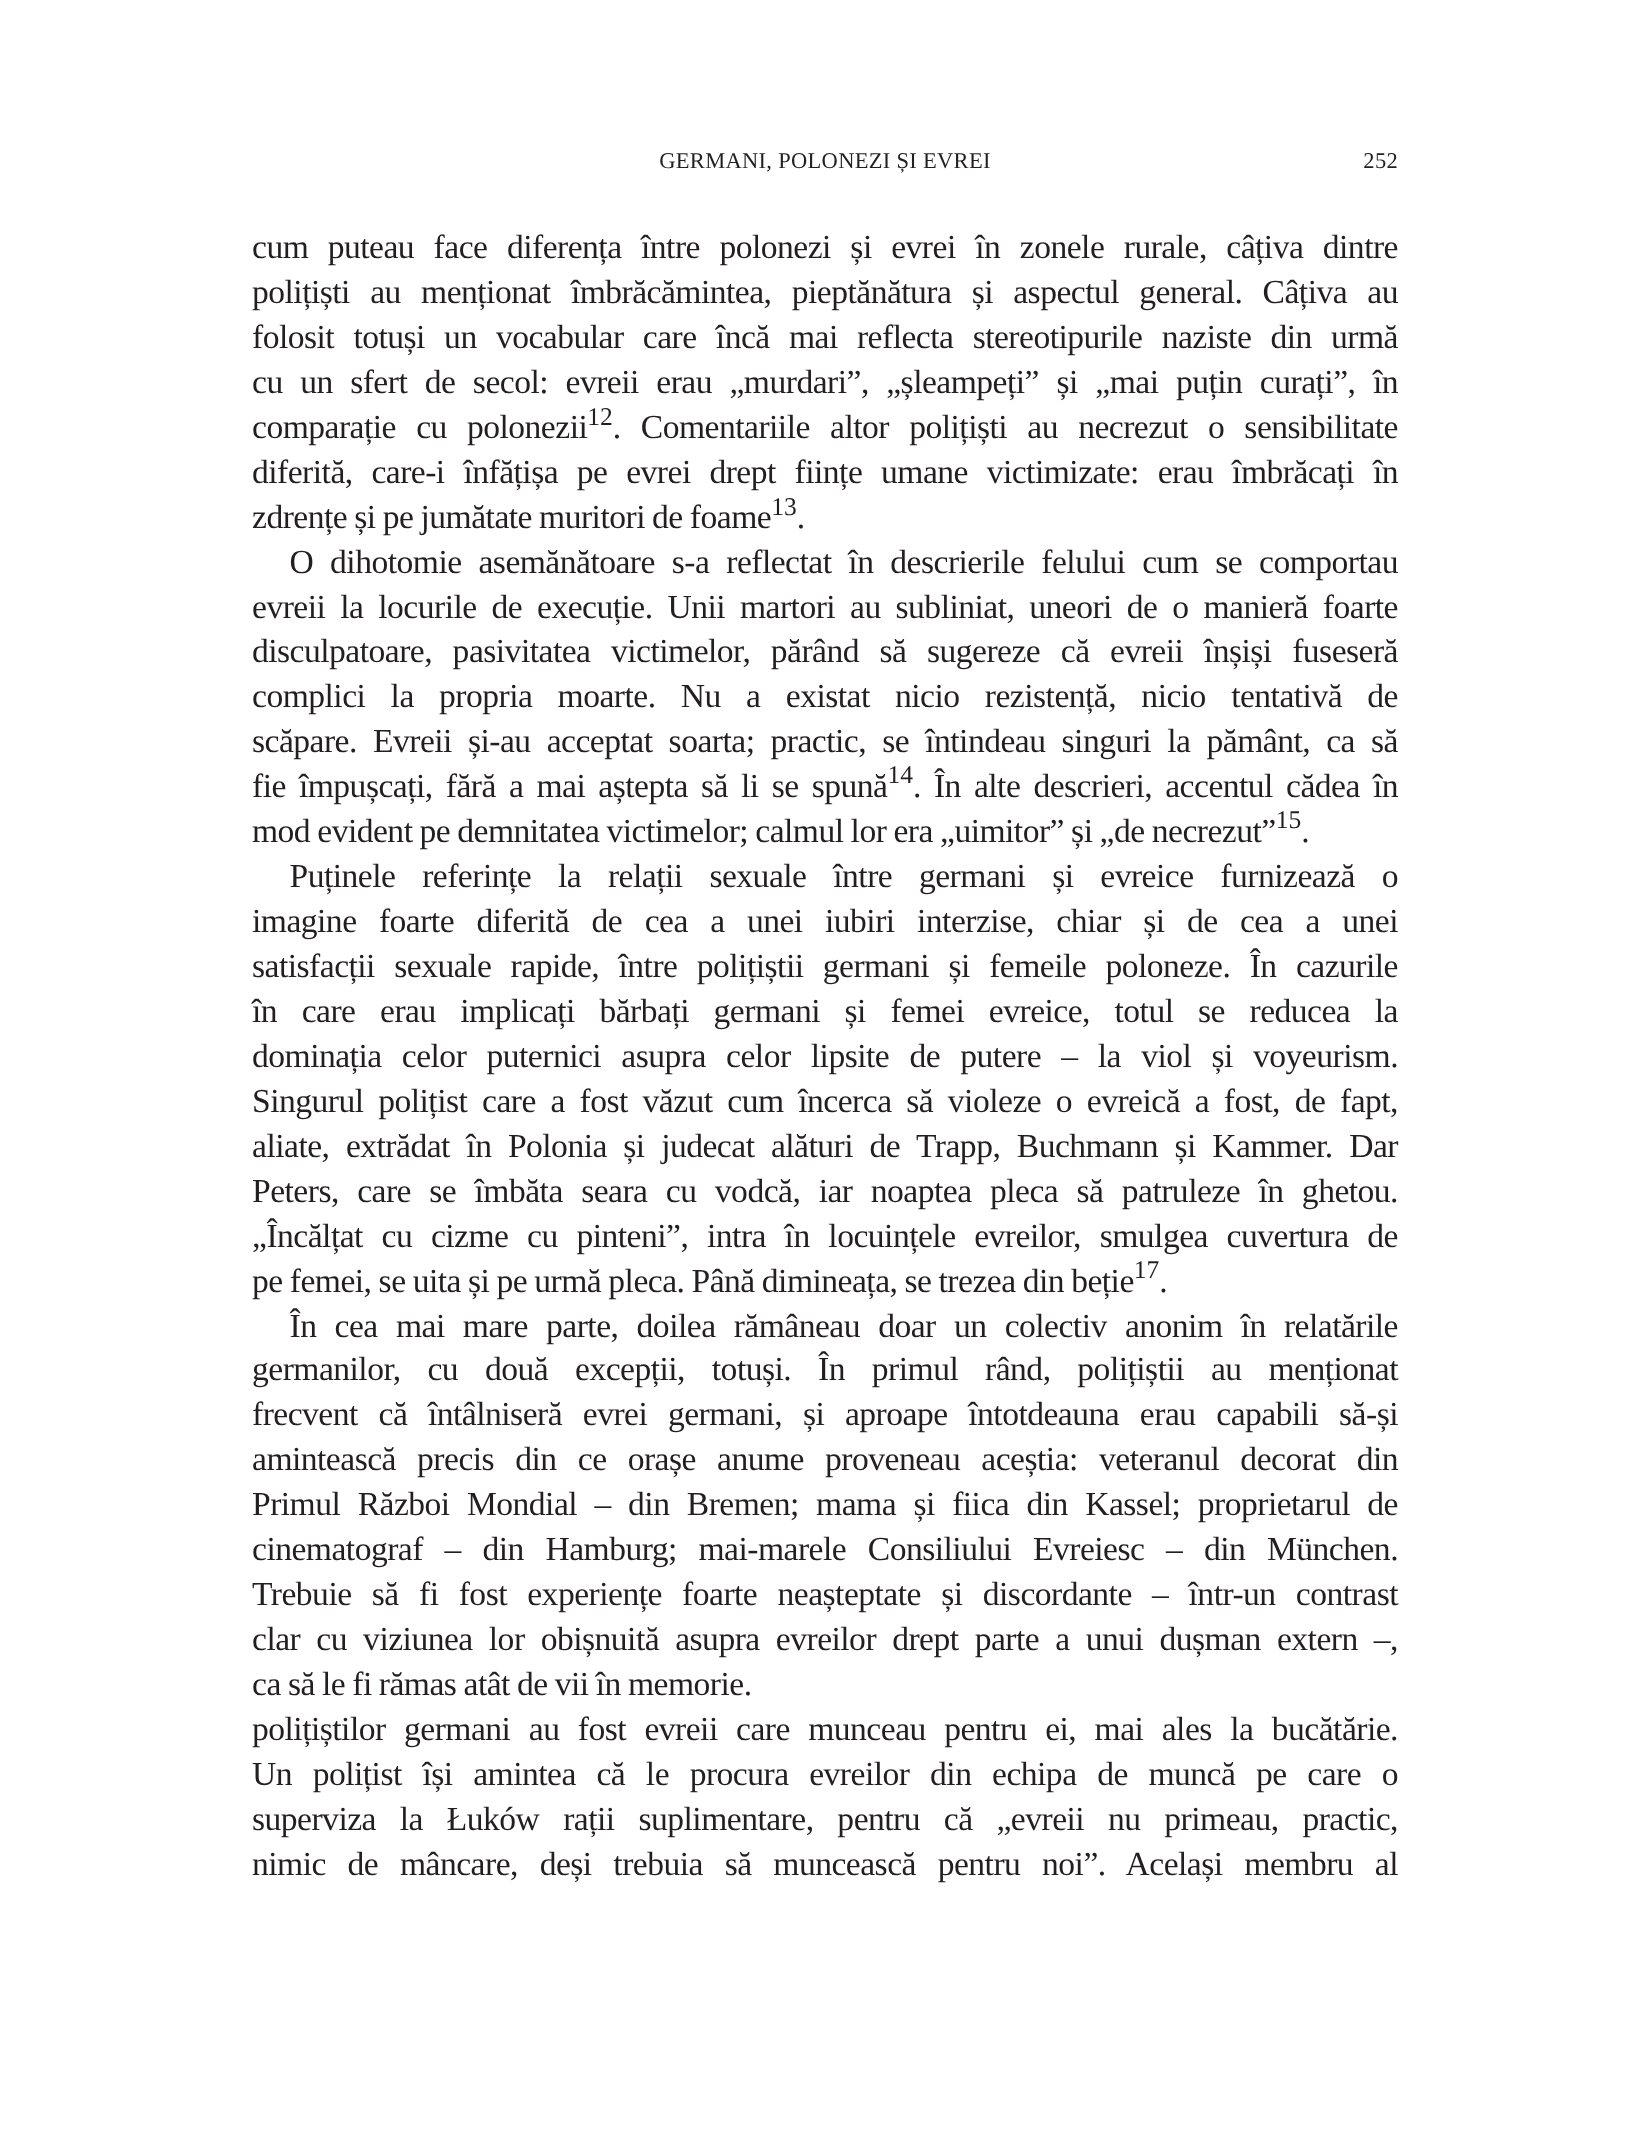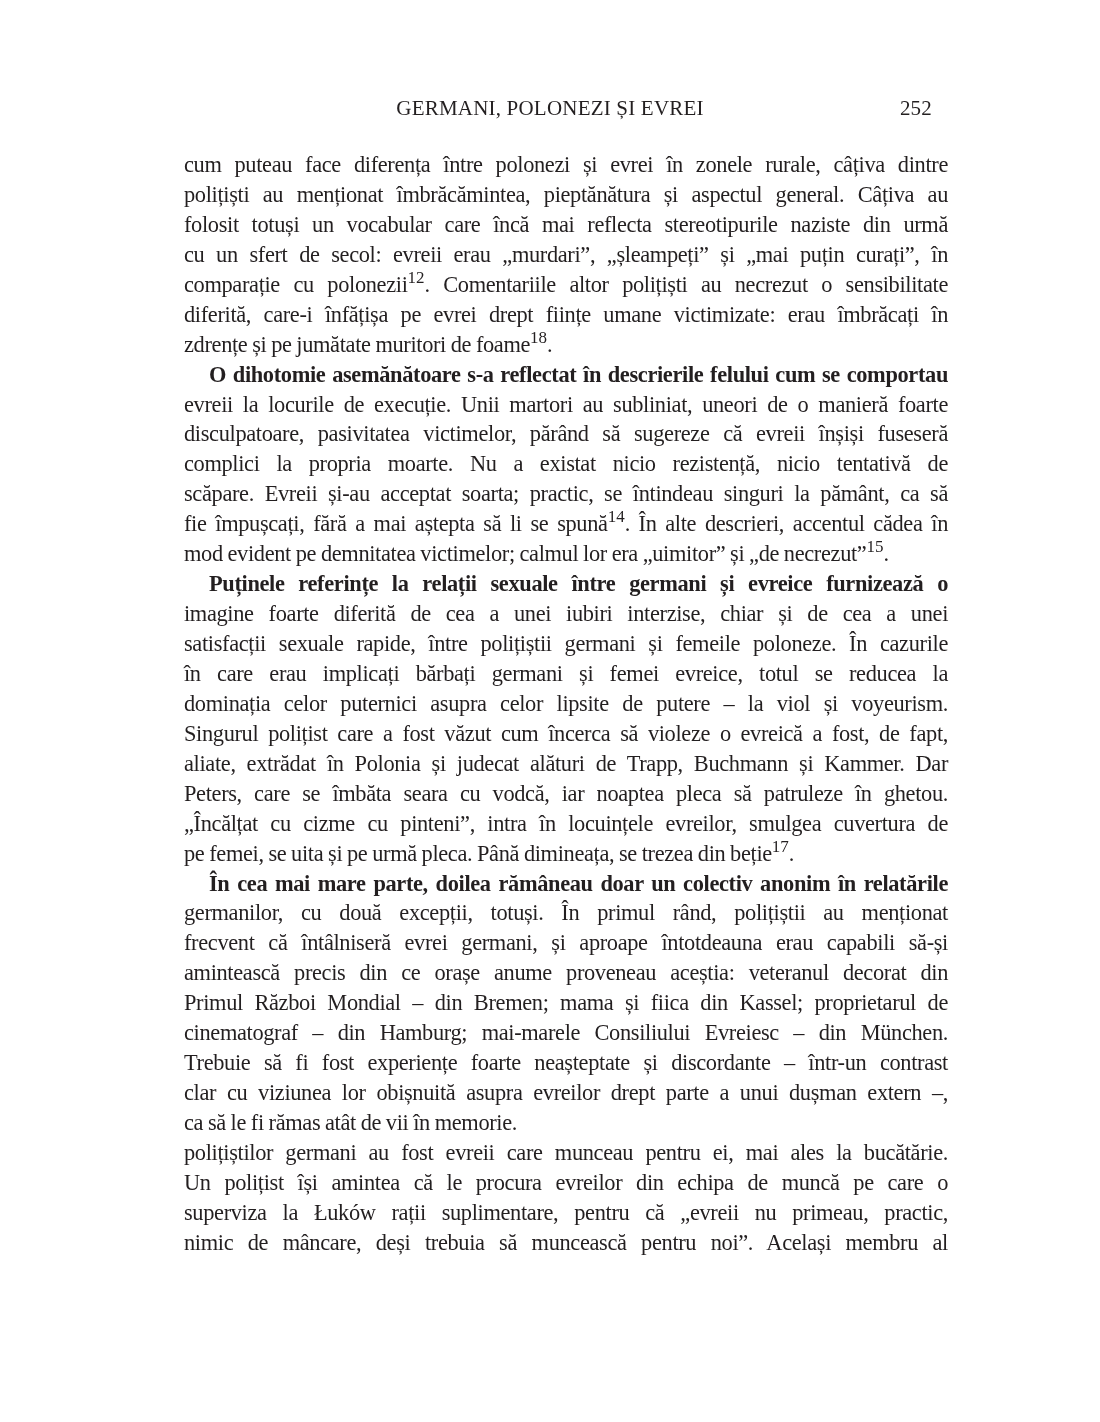--- a/index.html
+++ b/index.html
@@ -21,40 +21,40 @@
       top: 0;
       width: 764px;
       height: 1422px;
     }
     .running-head {
       position: absolute;
       top: 96px;
       left: 0;
       width: 764px;
       height: 24px;
-      font-size: 21px;
+      font-size: 15px;
       line-height: 24px;
       letter-spacing: 0.2px;
     }
     .running-title {
       position: absolute;
       left: 0;
       right: 0;
       text-align: center;
       text-transform: uppercase;
     }
     .page-number {
       position: absolute;
       right: 0;
       top: 0;
     }
     .body-text {
       position: absolute;
       top: 150px;
-      left: 16px;
+      left: 0;
       width: 764px;
       font-size: 22.4px;
       line-height: 29.95px;
       letter-spacing: -0.35px;
       word-spacing: -0.5px;
     }
     .para {
       margin: 0;
       text-align: justify;
       text-align-last: left;
@@ -73,40 +73,39 @@
       text-align: justify;
       text-align-last: justify;
       white-space: nowrap;
       height: 29.95px;
     }
     .line.last {
       text-align-last: left;
     }
     .line.first {
       padding-left: 25px;
-      font-weight: bold;
     }
   </style>
 </head>
 <body>
 
 <div class="page">
   <div class="running-head">
     <span class="running-title">GERMANI, POLONEZI ȘI EVREI</span>
     <span class="page-number">252</span>
   </div>
   <div class="body-text" id="body-text">
       <div class="para">
         <span class="line"><span>cum puteau face diferența între polonezi și evrei în zonele rurale, câțiva dintre</span></span>
         <span class="line"><span>polițiști au menționat îmbrăcămintea, pieptănătura și aspectul general. Câțiva au</span></span>
         <span class="line"><span>folosit totuși un vocabular care încă mai reflecta stereotipurile naziste din urmă</span></span>
         <span class="line"><span>cu un sfert de secol: evreii erau „murdari”, „șleampeți” și „mai puțin curați”, în</span></span>
         <span class="line"><span>comparație cu polonezii</span><span class="fn">12</span><span>. Comentariile altor polițiști au necrezut o sensibilitate</span></span>
         <span class="line"><span>diferită, care-i înfățișa pe evrei drept ființe umane victimizate: erau îmbrăcați în</span></span>
-        <span class="line last"><span>zdrențe și pe jumătate muritori de foame</span><span class="fn">18</span><span>.</span></span>
+        <span class="line last"><span>zdrențe și pe jumătate muritori de foame</span><span class="fn">13</span><span>.</span></span>
       </div>
       <div class="para">
         <span class="line first"><span>O dihotomie asemănătoare s-a reflectat în descrierile felului cum se comportau</span></span>
         <span class="line"><span>evreii la locurile de execuție. Unii martori au subliniat, uneori de o manieră foarte</span></span>
         <span class="line"><span>disculpatoare, pasivitatea victimelor, părând să sugereze că evreii înșiși fuseseră</span></span>
         <span class="line"><span>complici la propria moarte. Nu a existat nicio rezistență, nicio tentativă de</span></span>
         <span class="line"><span>scăpare. Evreii și-au acceptat soarta; practic, se întindeau singuri la pământ, ca să</span></span>
         <span class="line"><span>fie împușcați, fără a mai aștepta să li se spună</span><span class="fn">14</span><span>. În alte descrieri, accentul cădea în</span></span>
         <span class="line last"><span>mod evident pe demnitatea victimelor; calmul lor era „uimitor” și „de necrezut”</span><span class="fn">15</span><span>.</span></span>
       </div>

